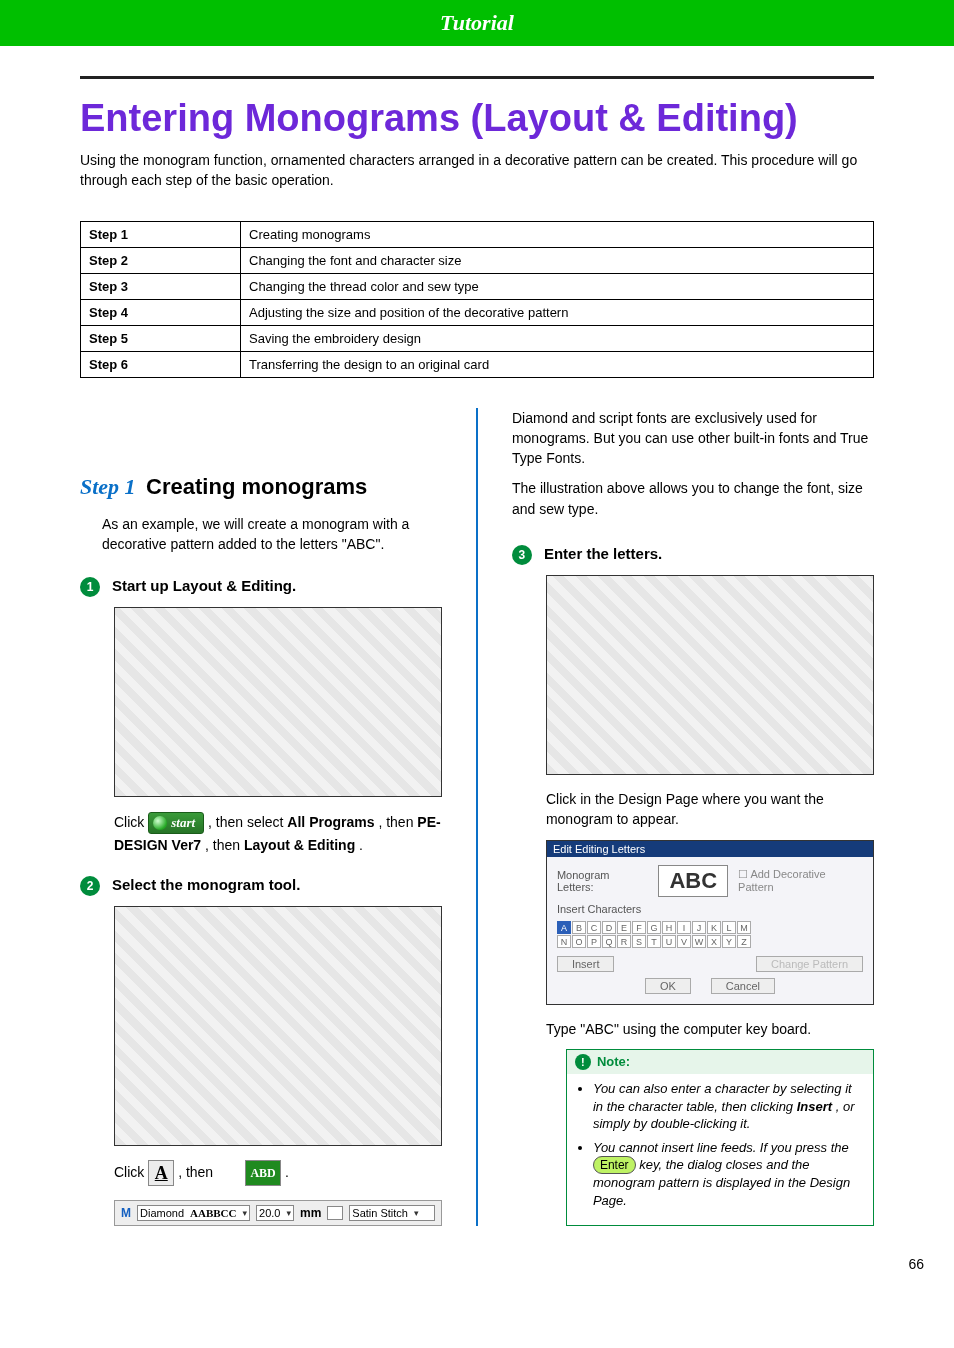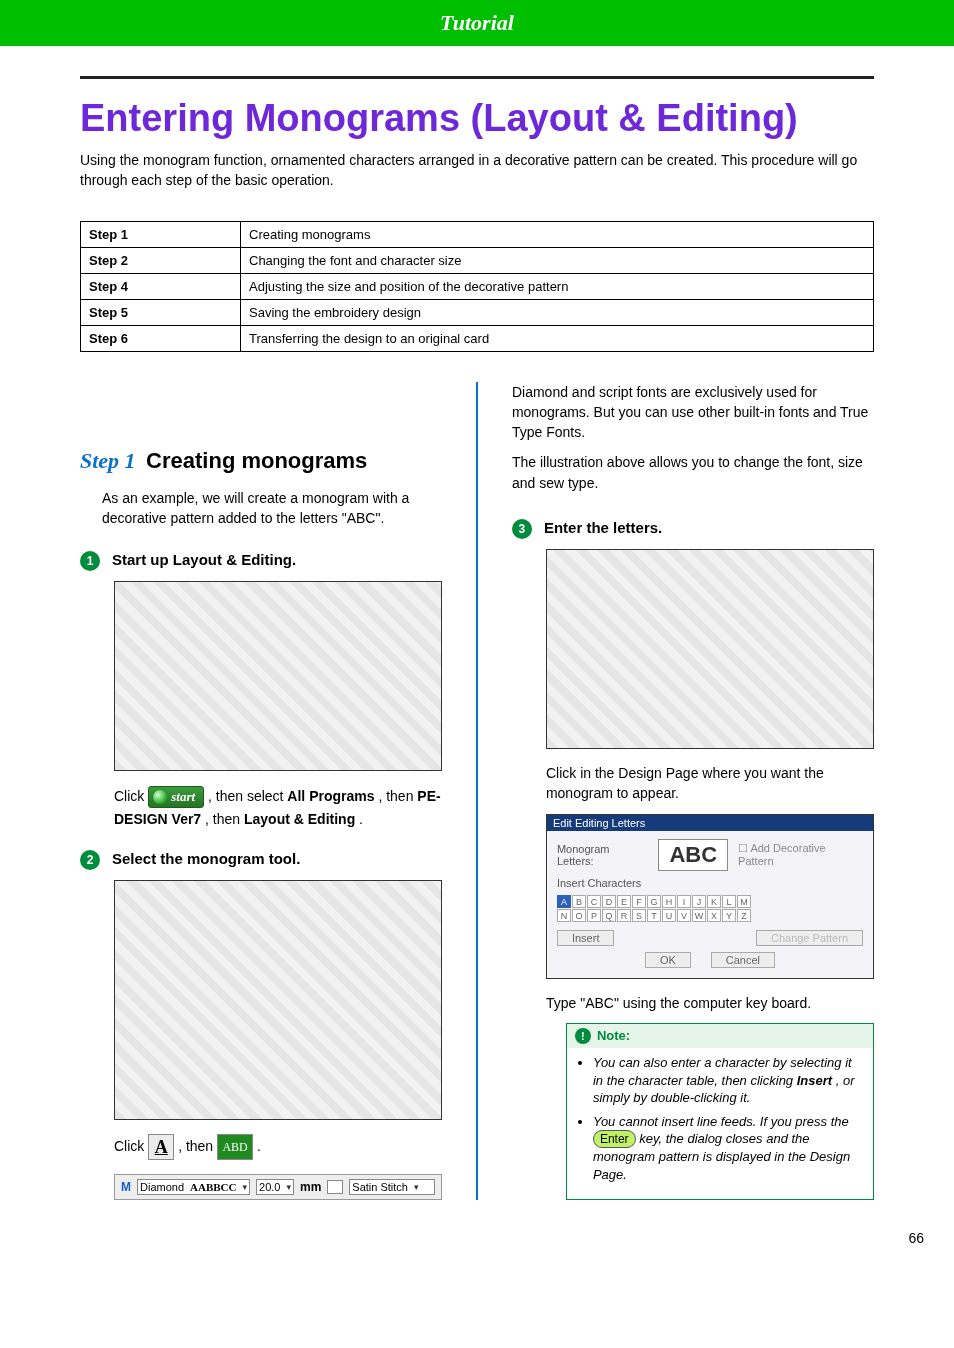--- a/index.html
+++ b/index.html
@@ -178,21 +178,22 @@
       font-family: "Times New Roman", serif;
       font-weight: bold;
       font-size: 18px;
       text-decoration: underline;
       color: #000;
     }
     .abd-icon {
       background: #1f8a1f;
       color: #fff;
       font-family: "Times New Roman", serif;
-      font-weight: normal;
+      font-weight: bold;
+      margin-left: 28px;
     }
     .body-text {
       font-size: 14px;
       line-height: 1.45;
       margin-bottom: 10px;
     }
     .note-box {
       border: 1px solid #008c3c;
       margin: 10px 0 0 20px;
       font-size: 13px;
@@ -289,20 +290,24 @@
 
   <table class="steps-table">
     <tbody id="steps-body">
         <tr>
           <td>Step 1</td>
           <td>Creating monograms</td>
         </tr>
         <tr>
           <td>Step 2</td>
           <td>Changing the font and character size</td>
+        </tr>
+        <tr>
+          <td>Step 3</td>
+          <td>Changing the thread color and sew type</td>
         </tr>
         <tr>
           <td>Step 4</td>
           <td>Adjusting the size and position of the decorative pattern</td>
         </tr>
         <tr>
           <td>Step 5</td>
           <td>Saving the embroidery design</td>
         </tr>
         <tr>

